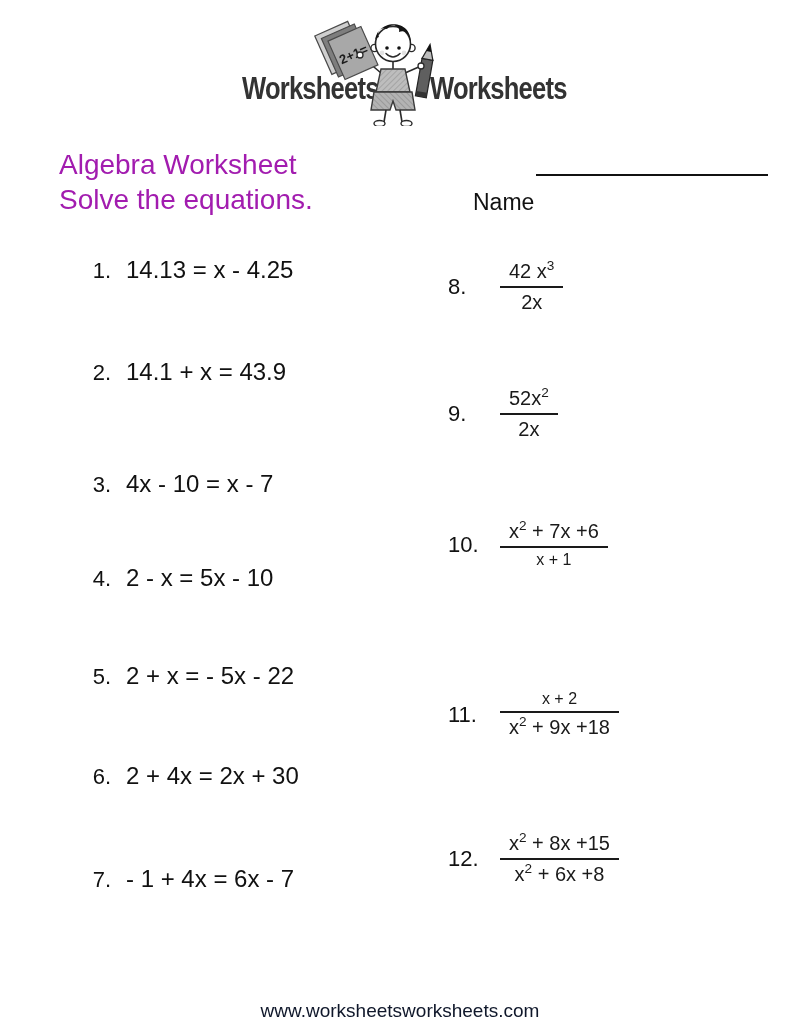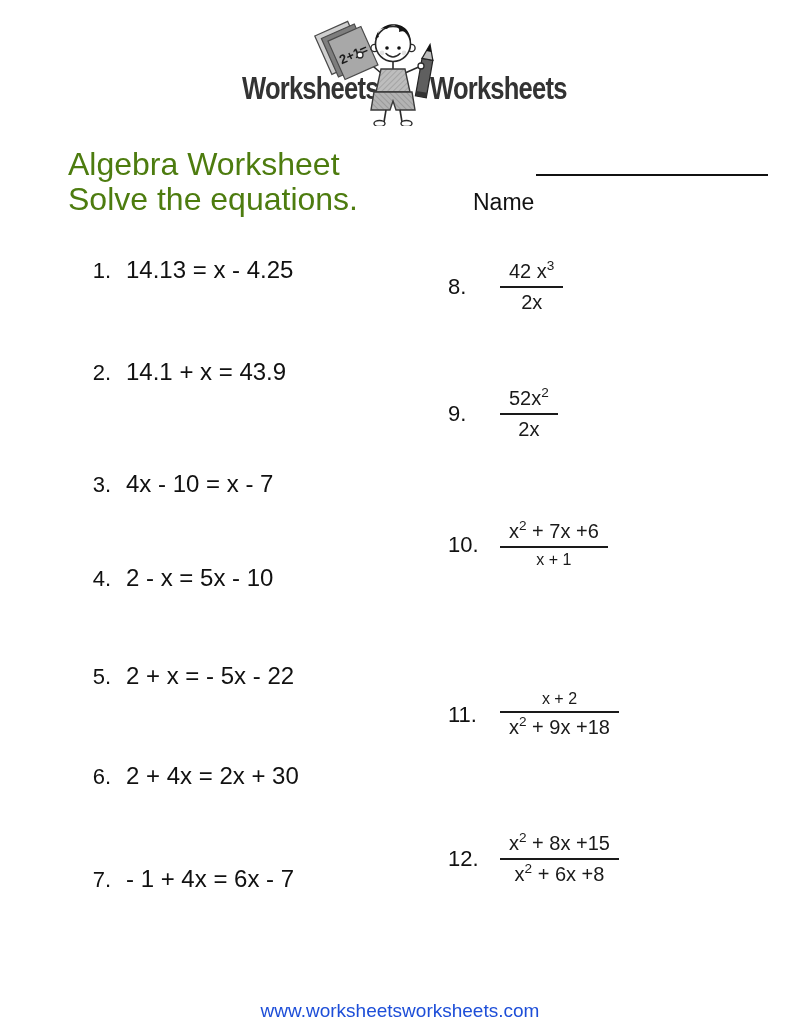--- a/index.html
+++ b/index.html
@@ -11,21 +11,21 @@
   
   .logo-text{
     position:absolute;top:70px;font-size:32px;font-weight:bold;color:#333;
     letter-spacing:-1px;transform:scaleX(0.80);transform-origin:left bottom;
     white-space:nowrap;
   }
   .logo-text.left{left:242px;}
   .logo-text.right{left:430px;}
   .logo-boy{position:absolute;left:308px;top:6px;width:140px;height:120px;}
   
-  .title-block{position:absolute;left:68px;top:147px;font-size:32px;line-height:35px;color:#4d7c0f;}
+  .title-block{position:absolute;left:59px;top:147px;font-size:28px;line-height:35px;color:#a21caf;}
   .name-row{position:absolute;left:473px;top:149px;font-size:23px;color:#111;margin-top:40px;}
   .name-line{position:absolute;left:536px;top:154px;width:232px;height:20px;border-bottom:2px solid #111;}
   
   .prob{position:absolute;display:flex;align-items:baseline;white-space:nowrap;}
   .pnum{font-size:22px;color:#111;}
   .pexpr{font-size:24px;color:#111;}
   
   .prob.pleft{left:85px;}
   .prob.pleft .pnum{width:26px;text-align:right;margin-right:15px;}
   #left-col .prob:nth-child(1){top:256px;}
@@ -42,21 +42,21 @@
   #right-col .prob:nth-child(2){top:387px;}
   #right-col .prob:nth-child(3){top:520px;}
   #right-col .prob:nth-child(4){top:670px;margin-top:20px;}
   #right-col .prob:nth-child(5){top:832px;}
   .frac{display:inline-block;text-align:center;margin-left:12px;font-size:20px;}
   .frac .fnum{display:block;padding:0 9px 3px;line-height:1.15;}
   .frac .fden{display:block;padding:3px 9px 0;line-height:1.15;border-top:2px solid #1a1a1a;}
   .frac .small{font-size:16px;}
   .frac sup{font-size:68%;line-height:0;}
   
-  .footer{position:absolute;left:0;top:1000px;width:100%;text-align:center;font-size:19px;color:#1d4ed8;}
+  .footer{position:absolute;left:0;top:1000px;width:100%;text-align:center;font-size:19px;color:#0f172a;}
 </style>
 </head>
 <body>
 
 <div class="page">
 
   <span class="logo-text left">Worksheets</span>
   <span class="logo-text right">Worksheets</span>
 
   <svg class="logo-boy" viewBox="0 0 140 120" xmlns="http://www.w3.org/2000/svg">

